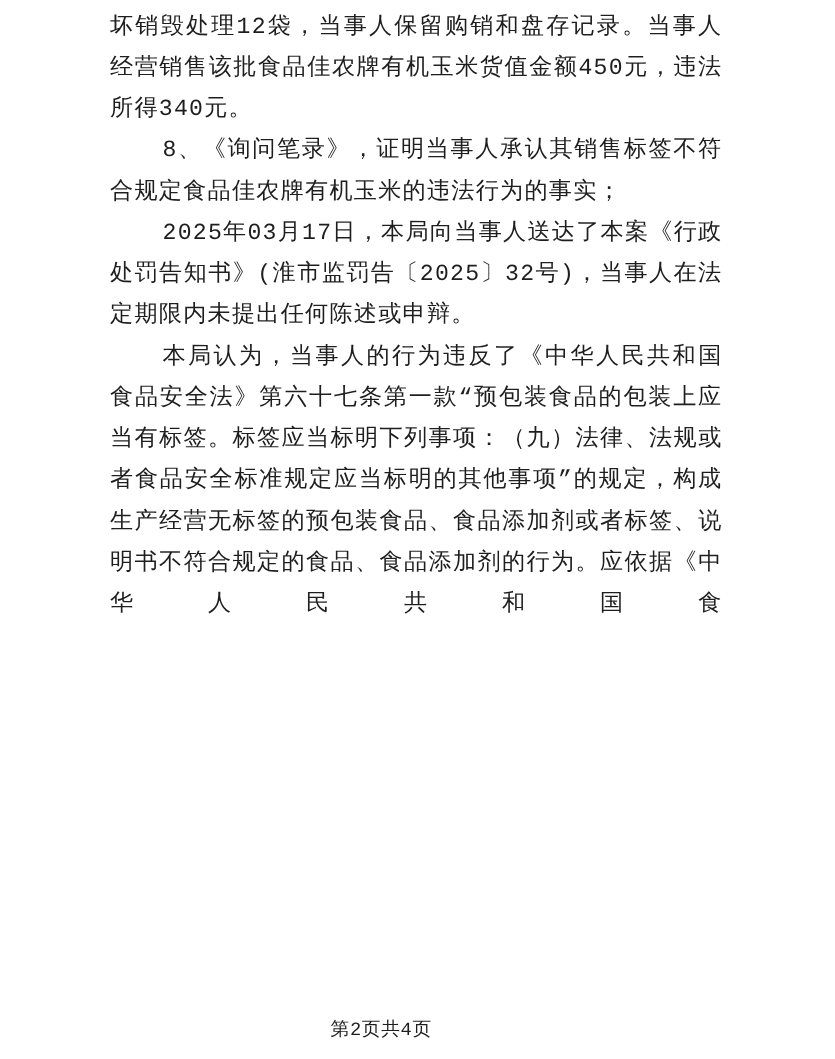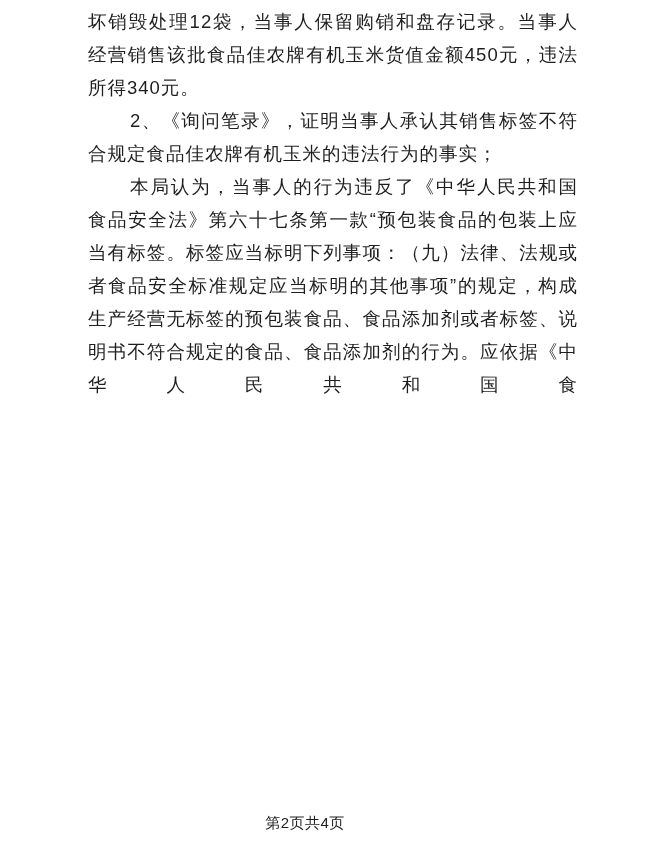--- a/index.html
+++ b/index.html
@@ -6,21 +6,21 @@
     margin: 0;
     padding: 0;
     background: #ffffff;
   }
   .page {
     position: relative;
     width: 608px;
     height: 847px;
     background: #ffffff;
     overflow: hidden;
-    font-family: Liberation Sans, sans-serif;
+    font-family: Liberation Mono, monospace;
     color: #1e1e1e;
   }
   .textblock {
     position: absolute;
     left: 88px;
     top: 5px;
     width: 490px;
     font-size: 18.5px;
     line-height: 33px;
     letter-spacing: 1px;
@@ -51,18 +51,19 @@
     letter-spacing: 0.5px;
     color: #1e1e1e;
   }
 </style>
 </head>
 <body>
 
 <div class="page">
   <div class="textblock">
     <p class="para ind0">坏销毁处理12袋，当事人保留购销和盘存记录。当事人经营销售该批食品佳农牌有机玉米货值金额450元，违法所得340元。</p>
-    <p class="para ind42">2、《询问笔录》，证明当事人承认其销售标签不符合规定食品佳农牌有机玉米的违法行为的事实；</p>
+    <p class="para ind42">8、《询问笔录》，证明当事人承认其销售标签不符合规定食品佳农牌有机玉米的违法行为的事实；</p>
+    <p class="para ind42">2025年03月17日，本局向当事人送达了本案《行政处罚告知书》(淮市监罚告〔2025〕32号)，当事人在法定期限内未提出任何陈述或申辩。</p>
     <p class="para ind42 fill-last">本局认为，当事人的行为违反了《中华人民共和国食品安全法》第六十七条第一款“预包装食品的包装上应当有标签。标签应当标明下列事项：（九）法律、法规或者食品安全标准规定应当标明的其他事项”的规定，构成生产经营无标签的预包装食品、食品添加剂或者标签、说明书不符合规定的食品、食品添加剂的行为。应依据《中华人民共和国食</p>
   </div>
 
   <div class="footer">第2页共4页</div>
 </div>
 
 </body></html>

